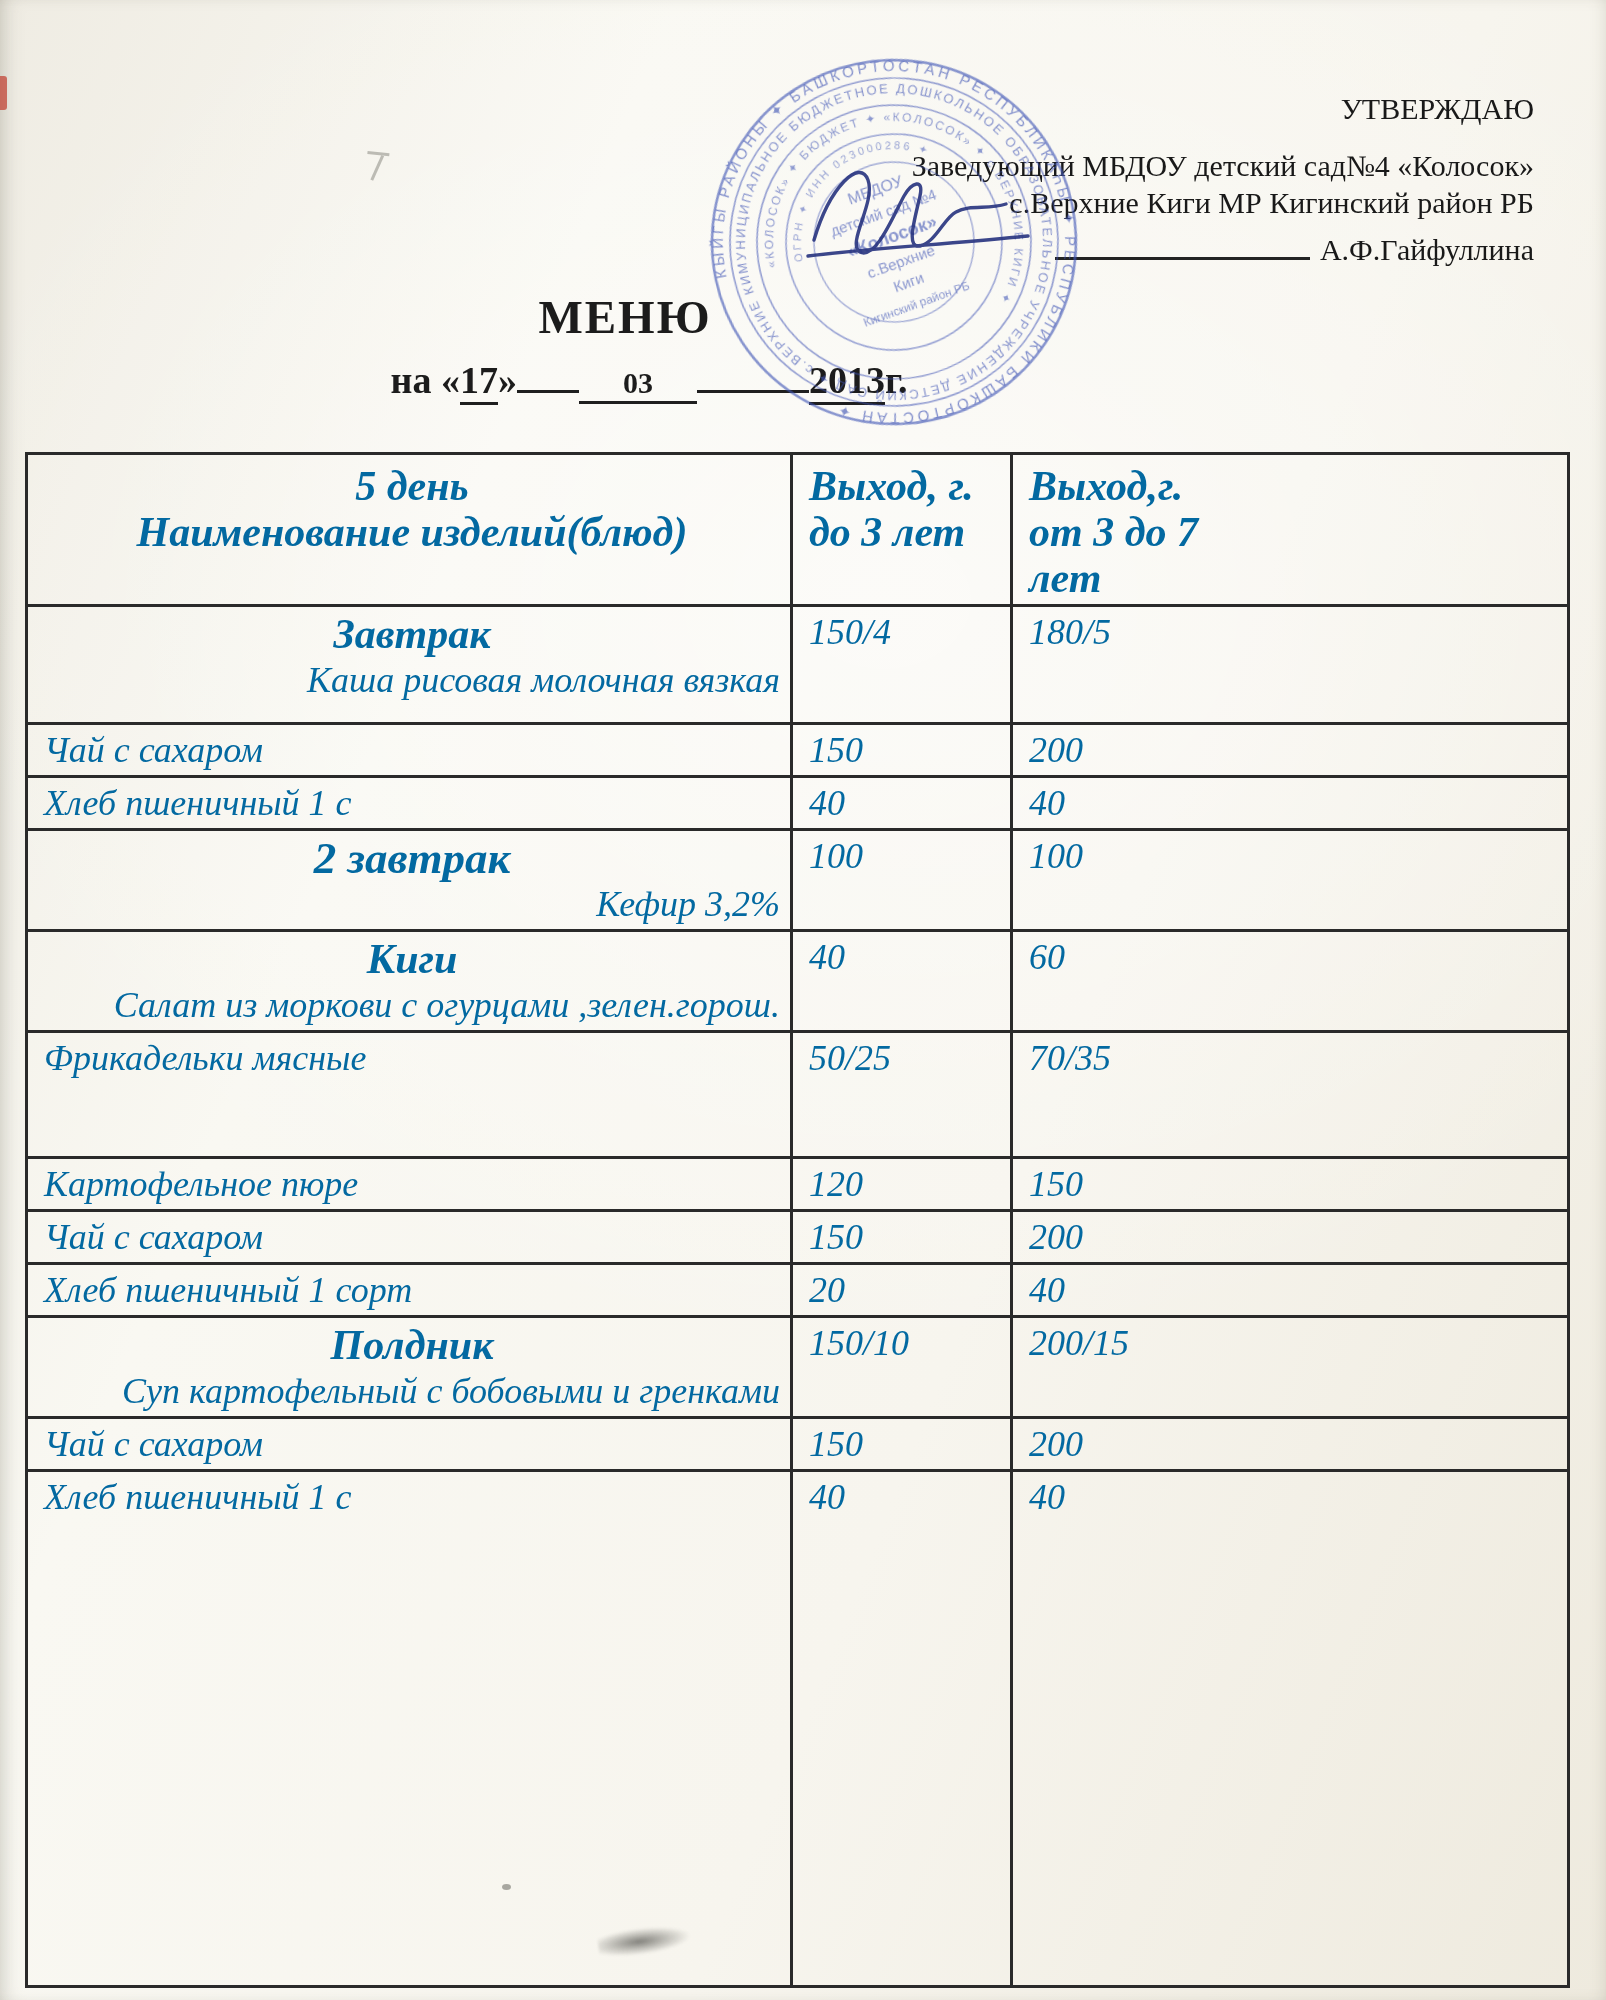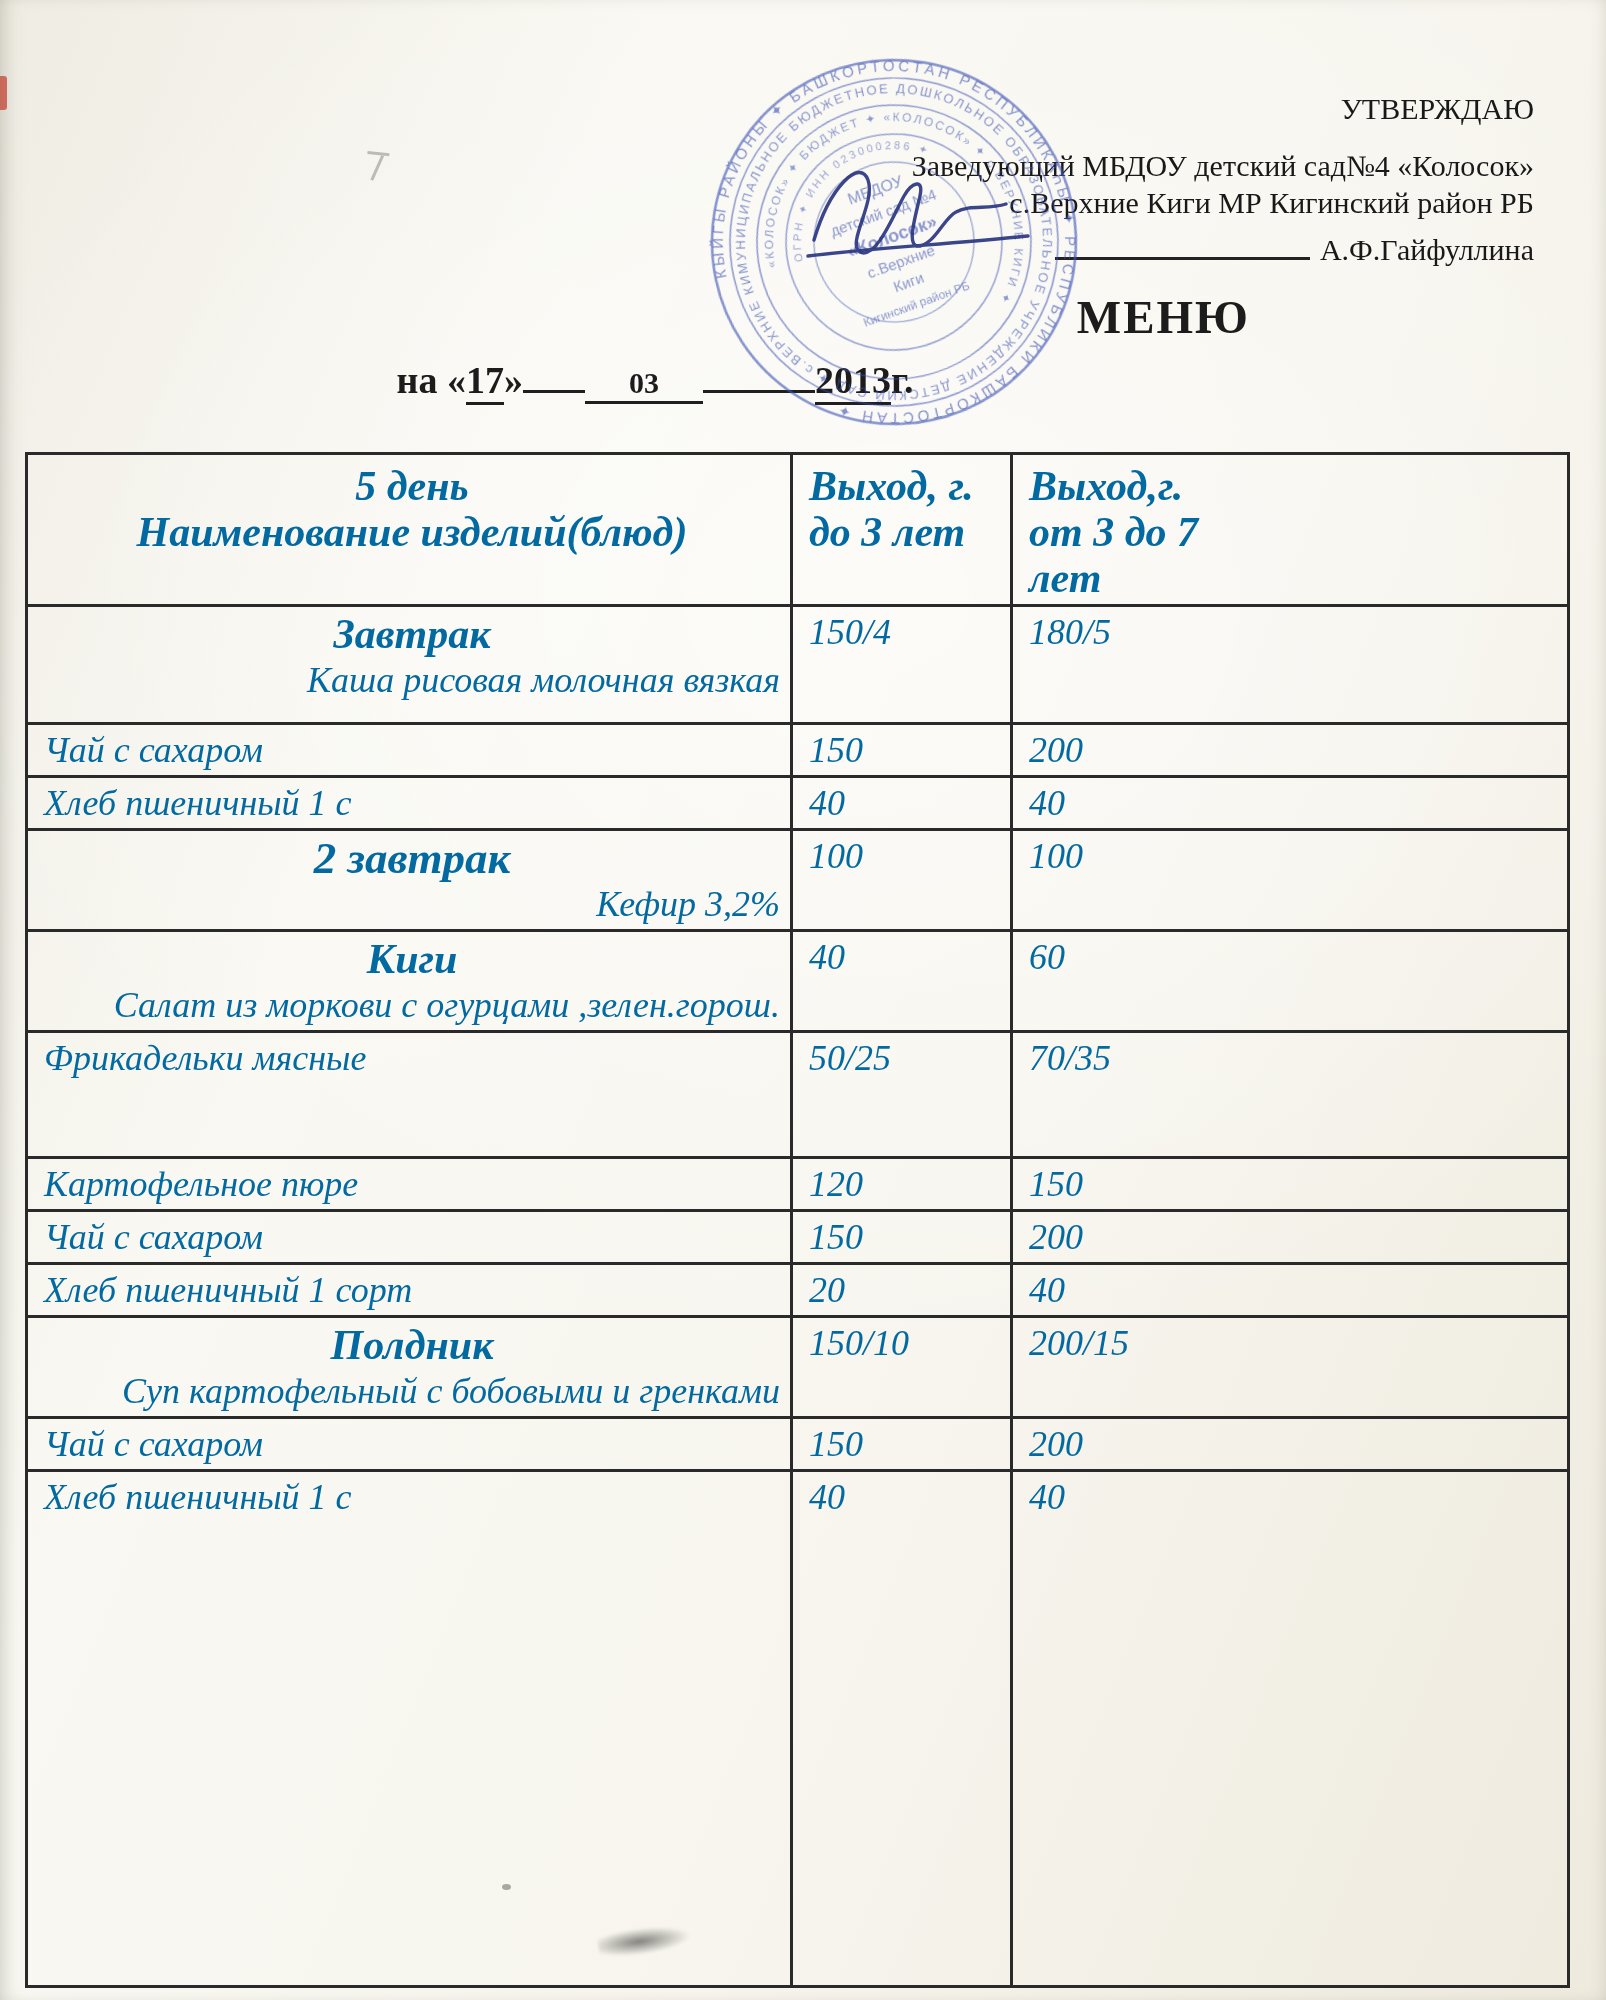--- a/index.html
+++ b/index.html
@@ -24,24 +24,24 @@
     position:absolute; top:90px; right:72px; z-index:1;
     text-align:right; font-size:30px; line-height:37px; color:#191919;
   }
   .approve-title { margin-bottom:20px; }
   .sig-line { margin-top:9px; display:flex; justify-content:flex-end; align-items:baseline; }
   .sig-underline { display:inline-block; width:255px; border-bottom:3px solid #232323; height:1.0em; margin-right:10px; }
 
   
   .doc-title {
     position:absolute; top:290px; left:0; width:1250px; z-index:1;
-    text-align:right; font-size:47px; font-weight:700; letter-spacing:2px;
+    text-align:center; font-size:47px; font-weight:700; letter-spacing:2px;
   }
   .date-line {
-    position:absolute; top:355px; left:30px; width:1250px; z-index:1;
+    position:absolute; top:355px; left:24px; width:1250px; z-index:1;
     display:flex; justify-content:center; align-items:baseline;
     font-size:38px; font-weight:700;
   }
   .u-day { border-bottom:3px solid #1f1f1f; }
   .dash { display:inline-block; border-bottom:3px solid #1f1f1f; height:1em; }
   .dashL { width:62px; }
   .dashR { width:112px; }
   .month-on-line {
     display:inline-block; width:118px; text-align:center;
     font-size:30px; border-bottom:3px solid #1f1f1f; height:1.25em; vertical-align:baseline;

